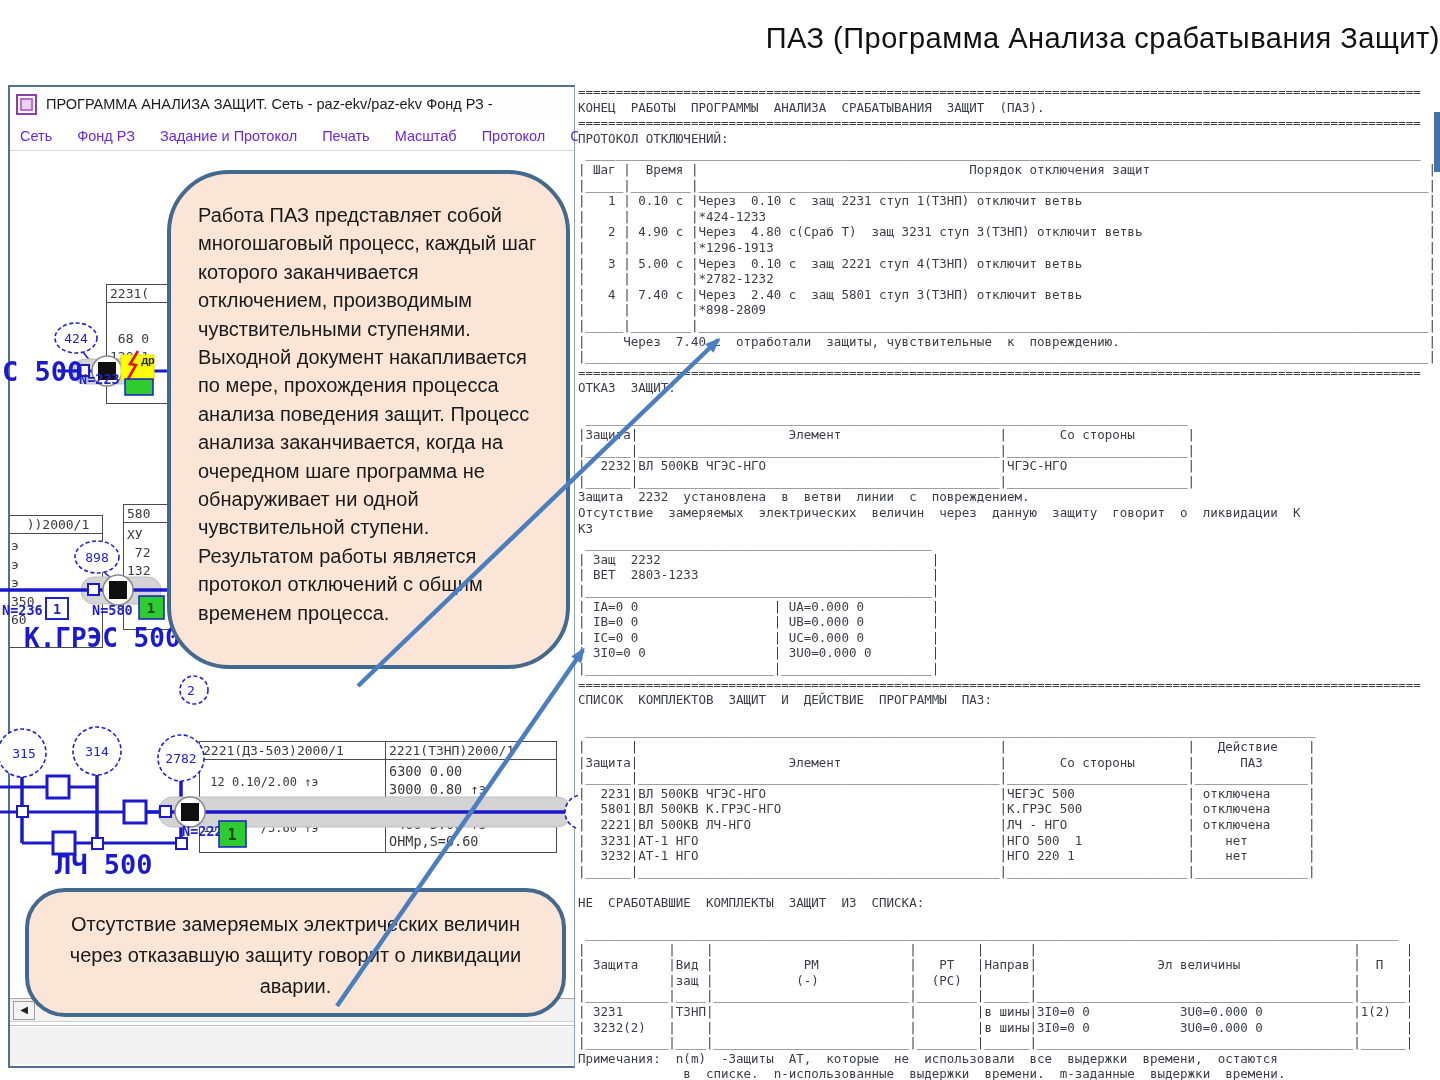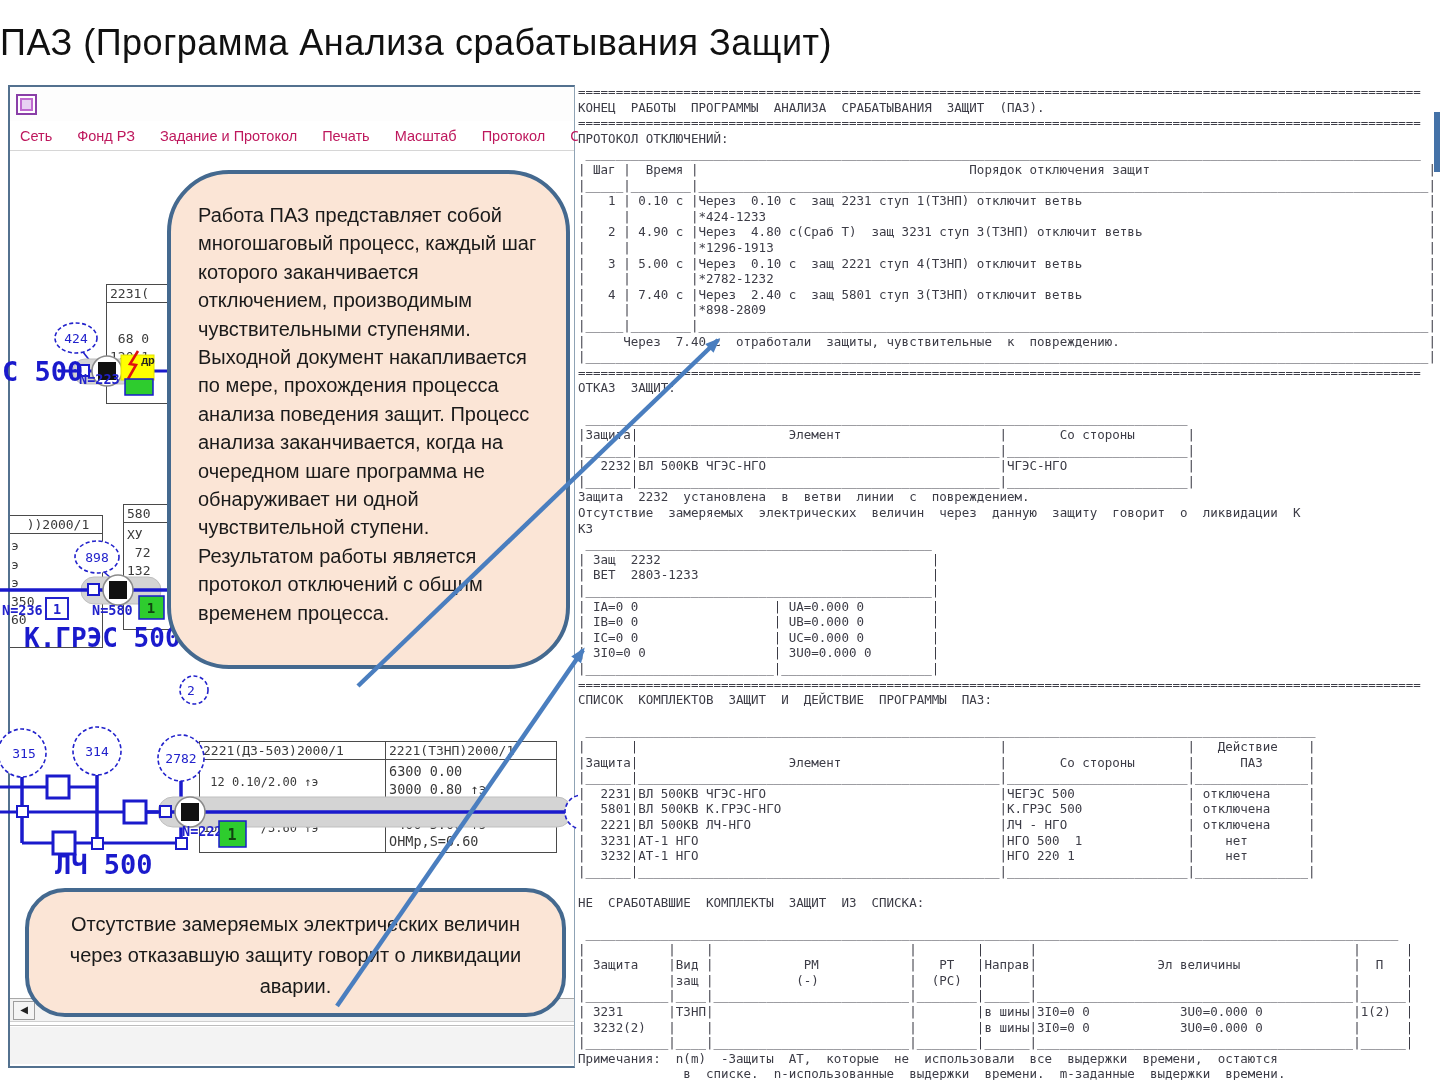--- a/index.html
+++ b/index.html
@@ -1,30 +1,30 @@
 <!DOCTYPE html>
 <html><head>
 <meta charset="utf-8">
 <style>
   html,body{margin:0;padding:0;background:#fff;}
   .page{position:relative;width:1440px;height:1080px;overflow:hidden;background:#fff;
         font-family:"Liberation Sans",sans-serif;}
-  .page-title{position:absolute;left:0;top:22px;width:1440px;text-align:left;
-        font-size:36px;color:#111;letter-spacing:.5px;}
+  .page-title{position:absolute;left:0;top:22px;width:1440px;text-align:right;
+        font-size:29px;color:#111;letter-spacing:.5px;}
   
   .app-window{position:absolute;left:8px;top:85px;width:567px;height:983px;background:#fff;
         border:2px solid #53718f;border-right:1px solid #8fa3b5;box-sizing:border-box;z-index:1;}
   .titlebar{position:absolute;left:0;top:0;width:100%;height:34px;background:#fdfdfd;
         display:flex;align-items:center;border-bottom:1px solid #e4e4e4;}
   .app-icon{width:17px;height:17px;margin:0 9px 0 6px;border:2px solid #8a3fa8;background:#e8d2f2;
         box-shadow:inset 0 0 0 2px #fff, inset 0 0 0 4px #c06ad0;}
   .title-text{font-size:14.5px;color:#1c1c1c;white-space:nowrap;overflow:hidden;}
   .menubar{position:absolute;left:0;top:34px;width:100%;height:30px;display:flex;align-items:center;
         gap:25px;padding-left:10px;border-bottom:1px solid #d6d6d6;background:#fff;box-sizing:border-box;}
-  .menu-item{font-size:14.5px;color:#be185d;white-space:nowrap;cursor:default;}
+  .menu-item{font-size:14.5px;color:#6d28d9;white-space:nowrap;cursor:default;}
   .client{position:absolute;left:0;top:65px;width:100%;height:853px;background:#fff;overflow:hidden;}
   .hscroll{position:absolute;left:0;bottom:44px;width:100%;height:22px;background:#f2f2f2;
         border-top:1px solid #a9a9a9;border-bottom:1px solid #cfcfcf;}
   .scroll-btn{position:absolute;left:3px;top:2px;width:20px;height:17px;background:#f4f4f4;
         border:1px solid #9d9d9d;text-align:center;font-size:10px;line-height:16px;color:#222;}
   .statusbar{position:absolute;left:0;bottom:2px;width:100%;height:38px;background:#f3f3f3;
         border-top:1px solid #bdbdbd;box-shadow:inset 0 1px 0 #fff;}
   
   .settbl{position:absolute;background:#fff;border:1.6px solid #4a4a4a;box-sizing:border-box;
         font-family:"DejaVu Sans Mono",monospace;color:#3a3a3a;z-index:6;overflow:hidden;}
@@ -63,20 +63,21 @@
 </head>
 <body>
 
 <div class="page">
 
   <div class="page-title">ПАЗ (Программа Анализа срабатывания Защит)</div>
 
   <div class="app-window">
     <div class="titlebar">
       <span class="app-icon"></span>
+      <span class="title-text">ПРОГРАММА  АНАЛИЗА  ЗАЩИТ.   Сеть - paz-ekv/paz-ekv    Фонд РЗ -</span>
     </div>
     <div class="menubar">
       <span class="menu-item">Сеть</span>
       <span class="menu-item">Фонд РЗ</span>
       <span class="menu-item">Задание и Протокол</span>
       <span class="menu-item">Печать</span>
       <span class="menu-item">Масштаб</span>
       <span class="menu-item">Протокол</span>
       <span class="menu-item">Се</span>
     </div>

